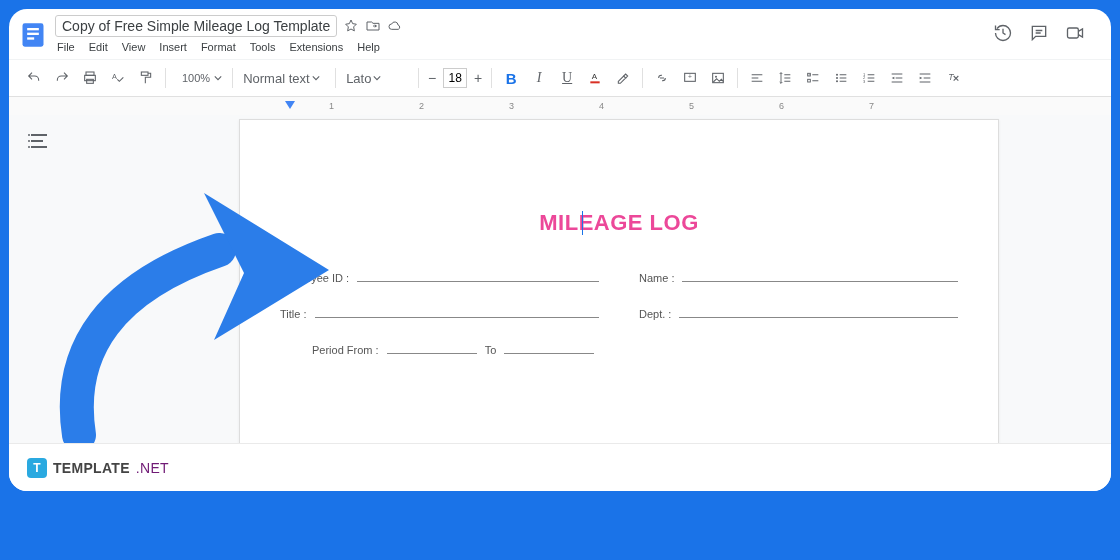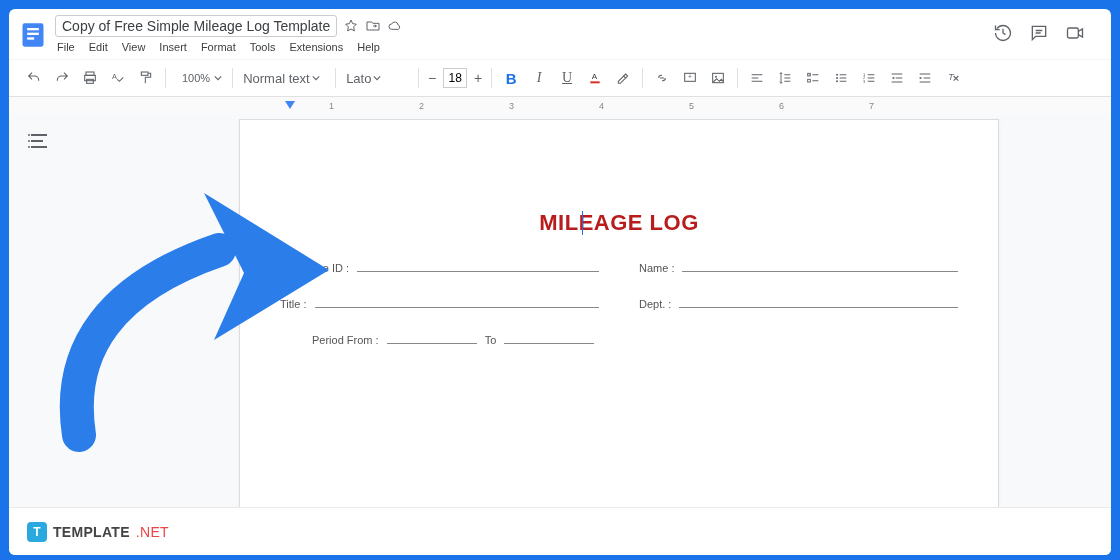--- a/index.html
+++ b/index.html
@@ -1,17 +1,17 @@
 <!DOCTYPE html>
 <html><head>
 <meta charset="utf-8">
 <style>
   * { margin: 0; padding: 0; box-sizing: border-box; }
   body { font-family: Arial, sans-serif; background: #1a73e8; width: 1120px; height: 560px; overflow: hidden; border-radius: 12px; }
-  .frame { background: #fff; width: 1102px; height: 546px; margin: 9px; border-radius: 6px; position: relative; overflow: hidden; }
+  .frame { background: #fff; width: 1102px; height: 482px; margin: 9px; border-radius: 18px; position: relative; overflow: hidden; }
   .appbar { display: flex; align-items: flex-start; padding: 6px 10px 0 10px; }
   .logo { width: 28px; height: 28px; margin-top: 6px; margin-right: 8px; }
   .title-area { flex: 1; }
   .doc-title-row { display: flex; align-items: center; gap: 6px; }
   .doc-title { border: 1px solid #ccc; border-radius: 3px; padding: 2px 6px; font-size: 14px; color: #3c4043; }
   .title-icon { width: 16px; height: 16px; fill: #5f6368; color: #5f6368; }
   .menus { display: flex; gap: 14px; font-size: 11px; color: #3c4043; padding: 4px 0 6px 2px; }
   .menus span { cursor: pointer; }
   .right-icons { display: flex; align-items: center; gap: 16px; padding: 8px 16px 0 0; color: #5f6368; fill: #5f6368; }
   .right-icons svg { width: 20px; height: 20px; }
@@ -28,33 +28,33 @@
   .bold-btn { font-weight: bold; color: #1a73e8; font-size: 15px; }
   .format-btn { font-size: 14px; font-family: serif; }
   .ruler-area { position: relative; height: 18px; background: #fafafa; border-bottom: 0; font-size: 9px; color: #888; }
   .ruler { position: absolute; left: 230px; right: 30px; top: 0; height: 18px; }
   .ruler-tick { position: absolute; top: 4px; font-size: 9px; color: #888; }
   .ruler-indent { position: absolute; left: 46px; top: 4px; width: 10px; height: 10px; }
   .canvas-wrap { position: relative; background: #f8f9fa; height: calc(100% - 128px); overflow: hidden; }
   .side-btn { position: absolute; left: 18px; top: 14px; width: 24px; height: 24px; cursor: pointer; color: #5f6368; fill: #5f6368; }
   .page { position: absolute; left: 230px; top: 4px; width: 760px; height: 420px; background: #fff; border: 1px solid #ddd; box-shadow: 0 1px 3px rgba(0,0,0,0.06); }
   .doc-content { padding: 90px 40px 0 40px; }
-  .doc-heading { text-align: center; font-size: 22px; font-weight: bold; color: #b91c1c; letter-spacing: 0.5px; margin-bottom: 24px; position: relative; }
+  .doc-heading { text-align: center; font-size: 22px; font-weight: bold; color: #ec4899; letter-spacing: 0.5px; margin-bottom: 34px; position: relative; }
   .cursor-caret { position: absolute; left: 302px; top: 1px; width: 1px; height: 24px; background: #1a73e8; }
   .form-grid { display: grid; grid-template-columns: 1fr 1fr; row-gap: 22px; column-gap: 40px; font-size: 11px; color: #444; }
   .form-field { display: flex; align-items: baseline; gap: 8px; }
   .form-label { white-space: nowrap; font-size: 11px; color: #555; }
   .form-line { flex: 1; border-bottom: 1px solid #888; height: 12px; }
   .period-row { display: flex; align-items: baseline; gap: 8px; padding-left: 32px; }
   .period-line { width: 90px; border-bottom: 1px solid #888; height: 12px; }
   .arrow-overlay { position: absolute; left: 30px; top: 60px; width: 320px; height: 280px; pointer-events: none; }
   .footer { position: absolute; left: 0; right: 0; bottom: 0; height: 48px; background: #fff; border-top: 1px solid #eaeaea; display: flex; align-items: center; padding: 0 18px; }
   .footer-logo { display: flex; align-items: center; gap: 6px; font-size: 14px; color: #444; font-weight: 600; letter-spacing: 0.3px; }
   .footer-logo-badge { width: 20px; height: 20px; background: #2aa9e0; border-radius: 4px; display: flex; align-items: center; justify-content: center; color: #fff; font-weight: bold; font-size: 12px; }
-  .footer-net { color: #ef4444; font-weight: 400; }
+  .footer-net { color: #701a75; font-weight: 400; }
 </style>
 </head>
 <body>
 
 <div class="frame">
 
   <div class="appbar">
     <svg class="logo" viewBox="0 0 24 24">
         <rect x="3" y="2" width="18" height="20" rx="2" fill="#4285f4"></rect>
         <rect x="7" y="6" width="10" height="2" fill="#fff"></rect>

